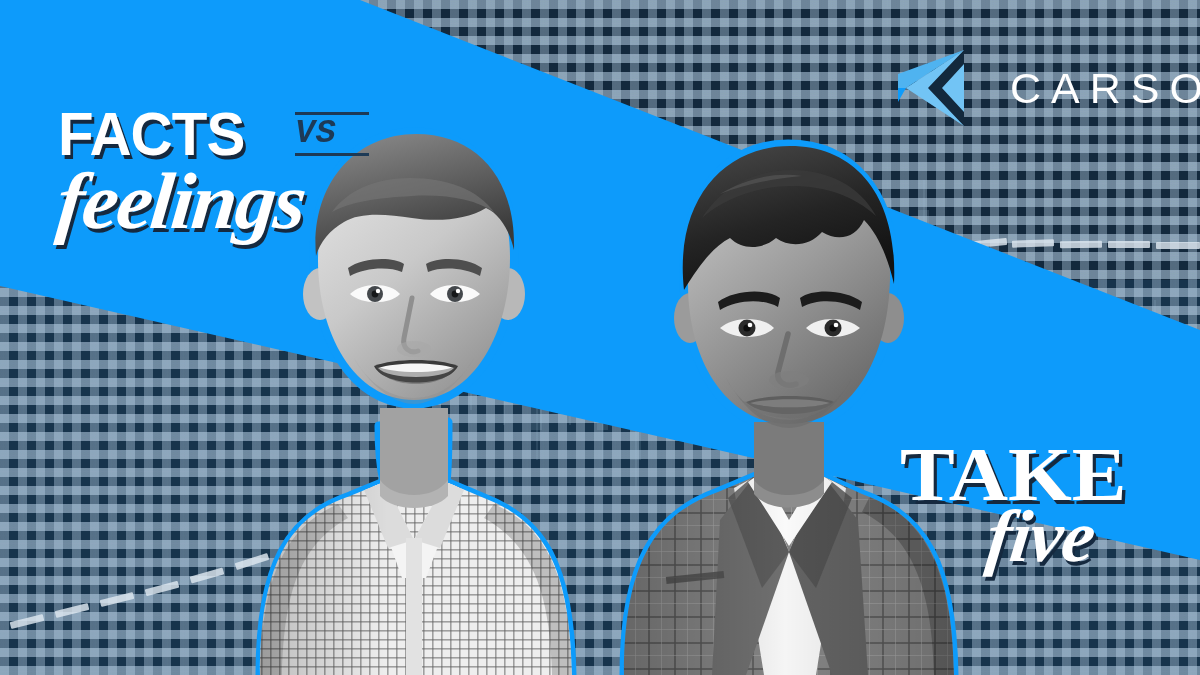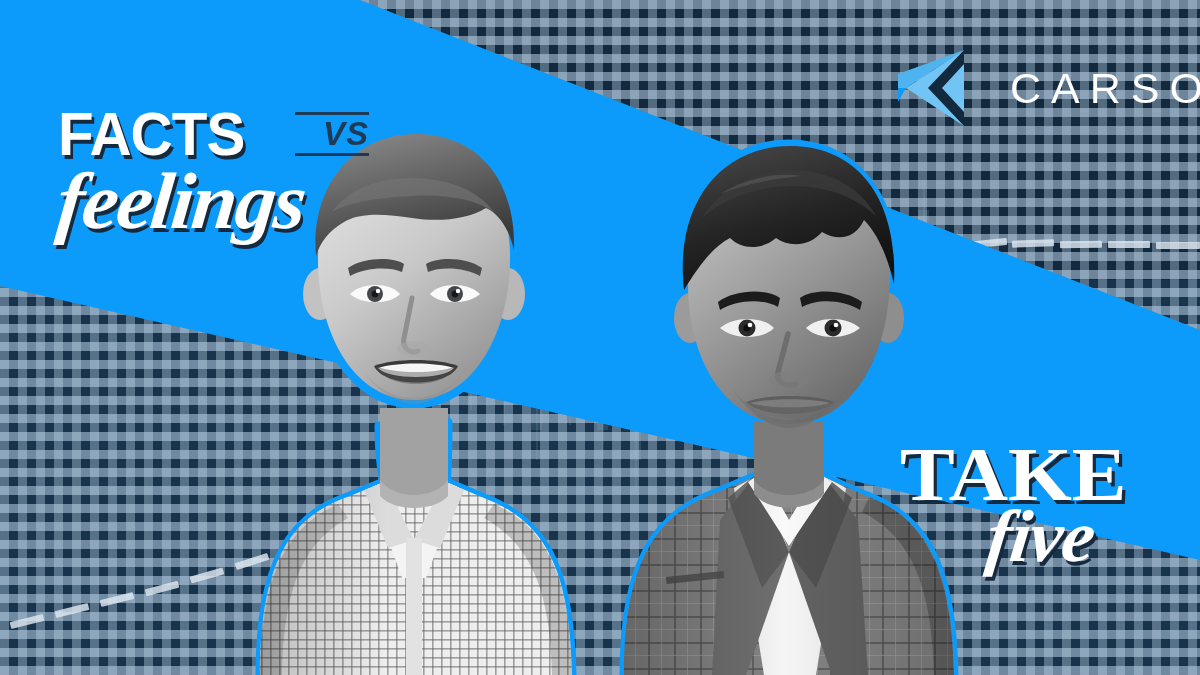--- a/index.html
+++ b/index.html
@@ -89,24 +89,24 @@
     color:#ffffff;
     transform:scaleX(.94);
     transform-origin:left top;
     text-shadow:3px 4px 0 #15293f;
   }
   .vs-box{
     position:absolute;left:237px;top:8px;width:74px;
   }
   .vs-rule{height:3px;background:#1d3a56;}
   .vs-text{
-    font-family:Liberation Sans, sans-serif;
+    font-family:Liberation Mono, monospace;
     font-style:italic;font-weight:700;
     font-size:33px;line-height:38px;
-    color:#1d3a56;text-align:right;
+    color:#1d3a56;text-align:left;
     letter-spacing:1px;
   }
   .feelings-word{
     position:absolute;left:4px;top:56px;
     font-family:"Liberation Serif",serif;
     font-style:italic;font-weight:700;
     font-size:80px;line-height:82px;
     color:#ffffff;
     letter-spacing:-2px;
     transform:skewX(-6deg) scaleX(1.02);

